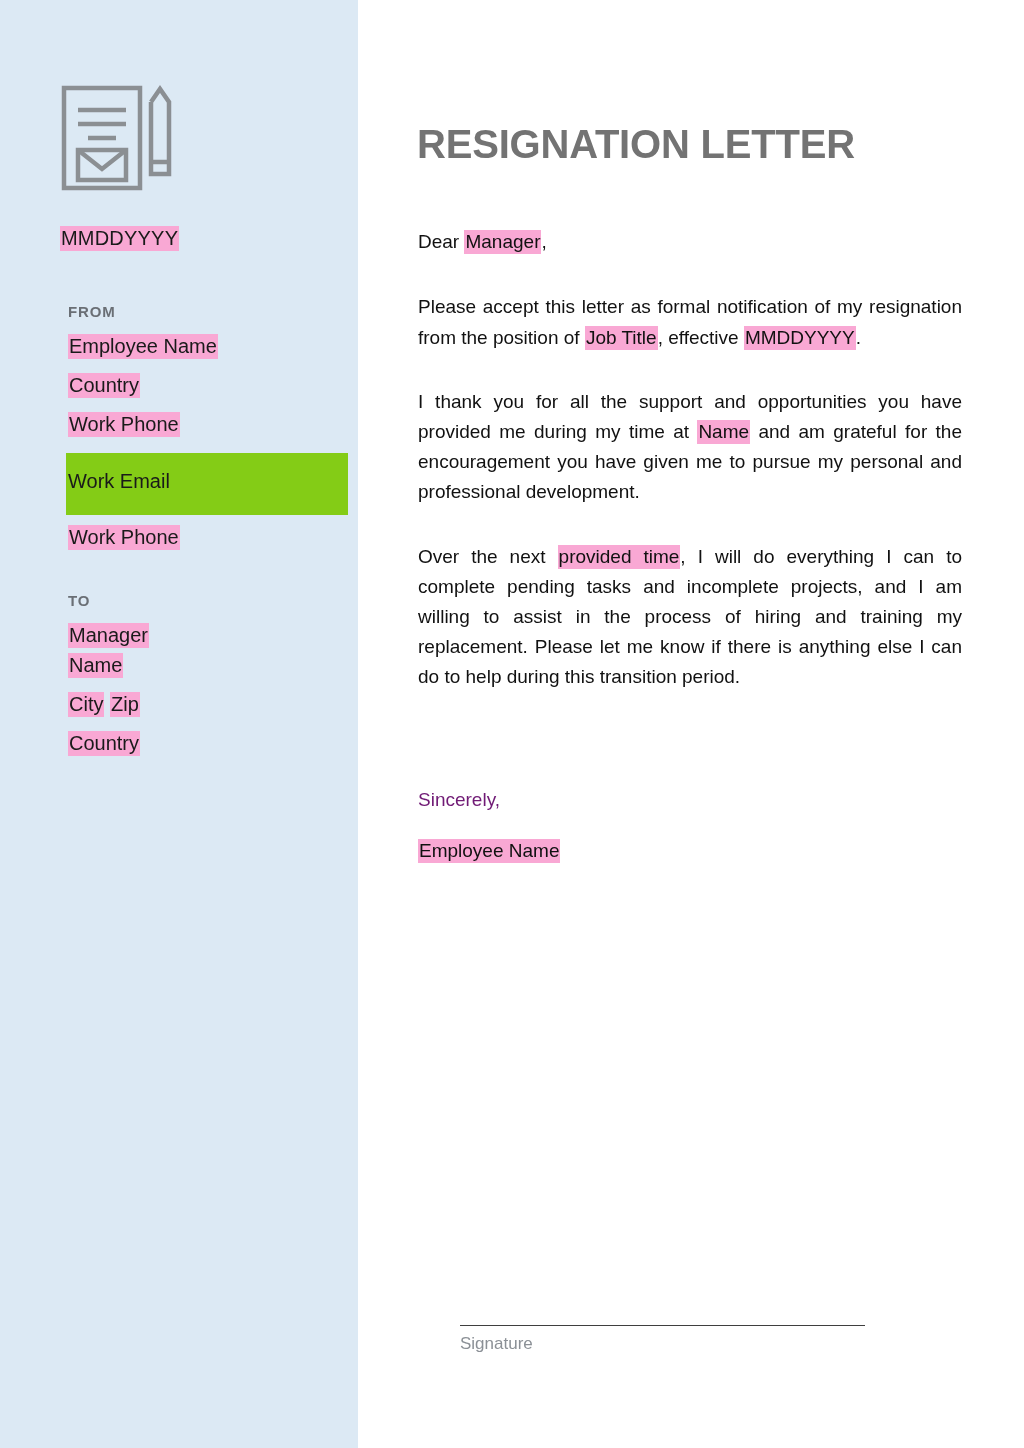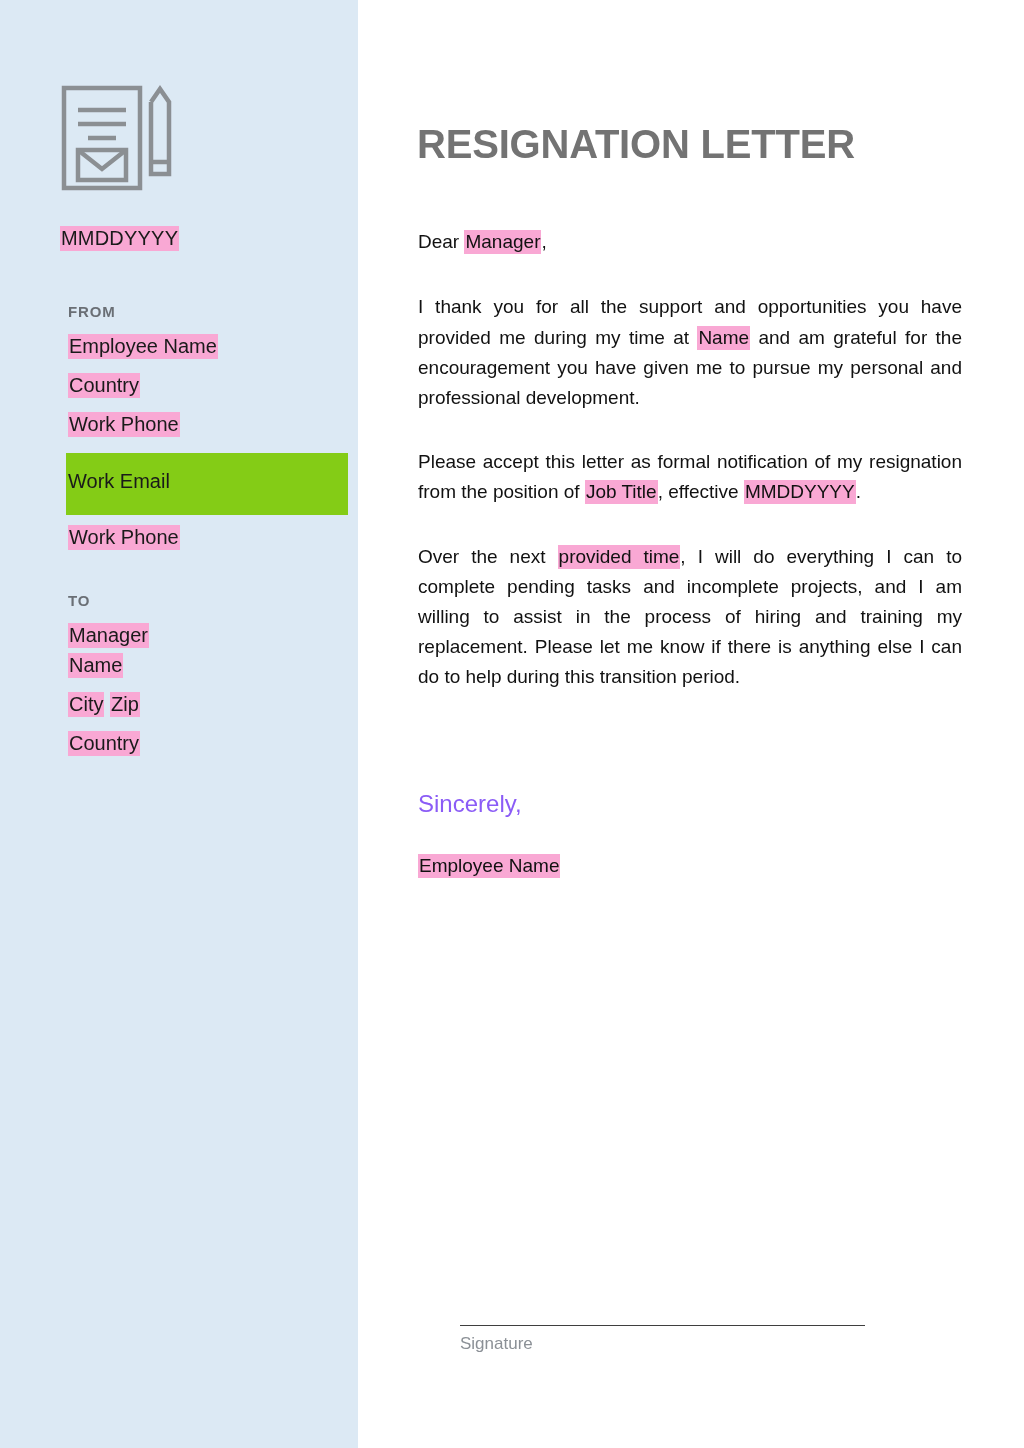--- a/index.html
+++ b/index.html
@@ -126,24 +126,24 @@
     font-size: 19px;
     color: #111111;
     line-height: 1.59;
     text-align: justify;
     margin-bottom: 34px;
   }
 
   .closing-block { margin-top: 92px; }
 
   .closing {
-    font-size: 24px;
-    color: #8b5cf6;
+    font-size: 19px;
+    color: #701a75;
     line-height: 1.55;
-    margin-bottom: 29px;
+    margin-bottom: 22px;
   }
 
   .sign-name {
     font-size: 19px;
     color: #111111;
     line-height: 1.55;
   }
 
   .signature-area {
     position: absolute;
@@ -241,23 +241,23 @@
   </aside>
 
   <main class="content">
 
     <h1 class="letter-title">RESIGNATION LETTER</h1>
 
     <div class="letter-body">
 
       <p class="salutation"><span>Dear </span><span class="ph">Manager</span><span>,</span></p>
 
+      <p class="para"><span>Please accept this letter as formal notification of my resignation from the position of </span><span class="ph">Job Title</span><span>, effective </span><span class="ph">MMDDYYYY</span><span>.</span></p>
+
       <p class="para"><span>I thank you for all the support and opportunities you have provided me during my time at </span><span class="ph">Name</span><span> and am grateful for the encouragement you have given me to pursue my personal and professional development.</span></p>
-
-      <p class="para"><span>Please accept this letter as formal notification of my resignation from the position of </span><span class="ph">Job Title</span><span>, effective </span><span class="ph">MMDDYYYY</span><span>.</span></p>
 
       <p class="para"><span>Over the next </span><span class="ph">provided time</span><span>, I will do everything I can to complete pending tasks and incomplete projects, and I am willing to assist in the process of hiring and training my replacement. Please let me know if there is anything else I can do to help during this transition period.</span></p>
 
       <div class="closing-block">
         <p class="closing">Sincerely,</p>
         <p class="sign-name"><span class="ph">Employee Name</span></p>
       </div>
 
       <div class="signature-area">
         <div class="signature-line"></div>

